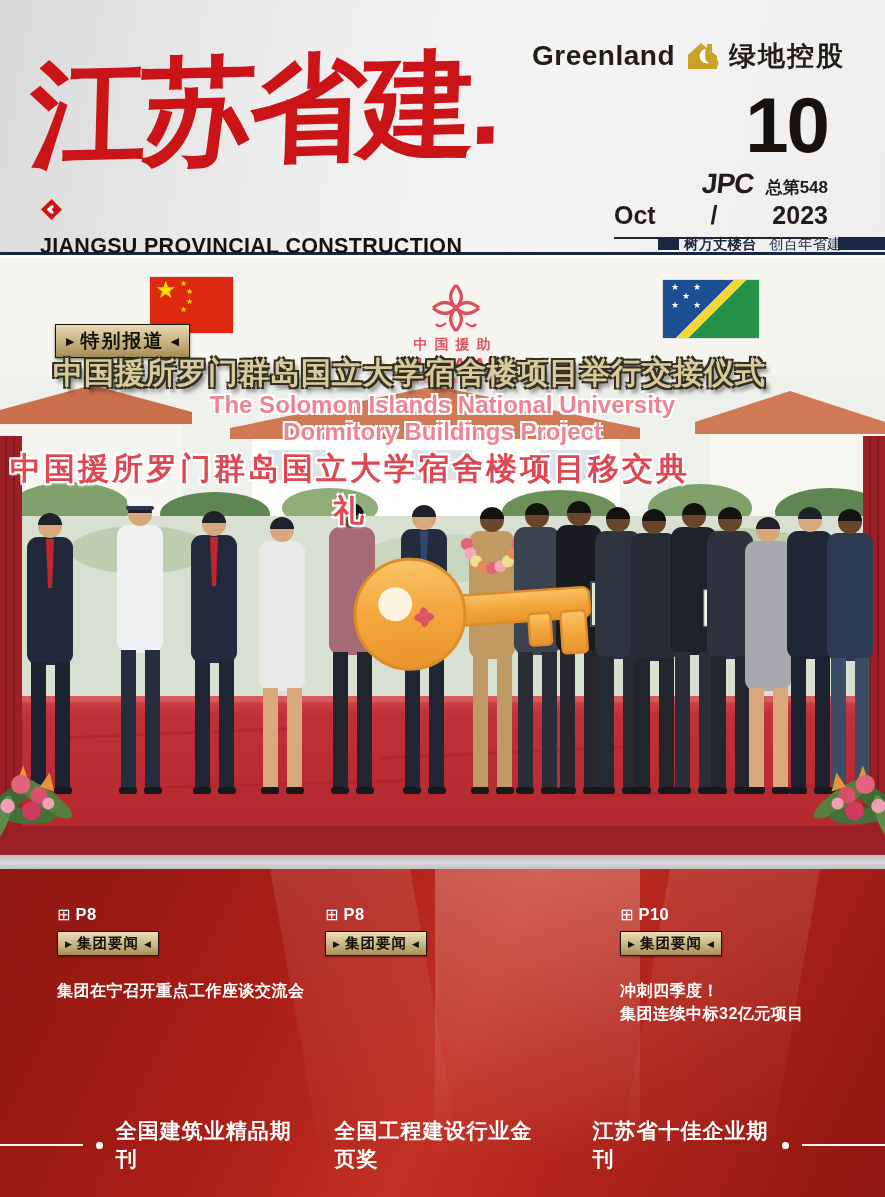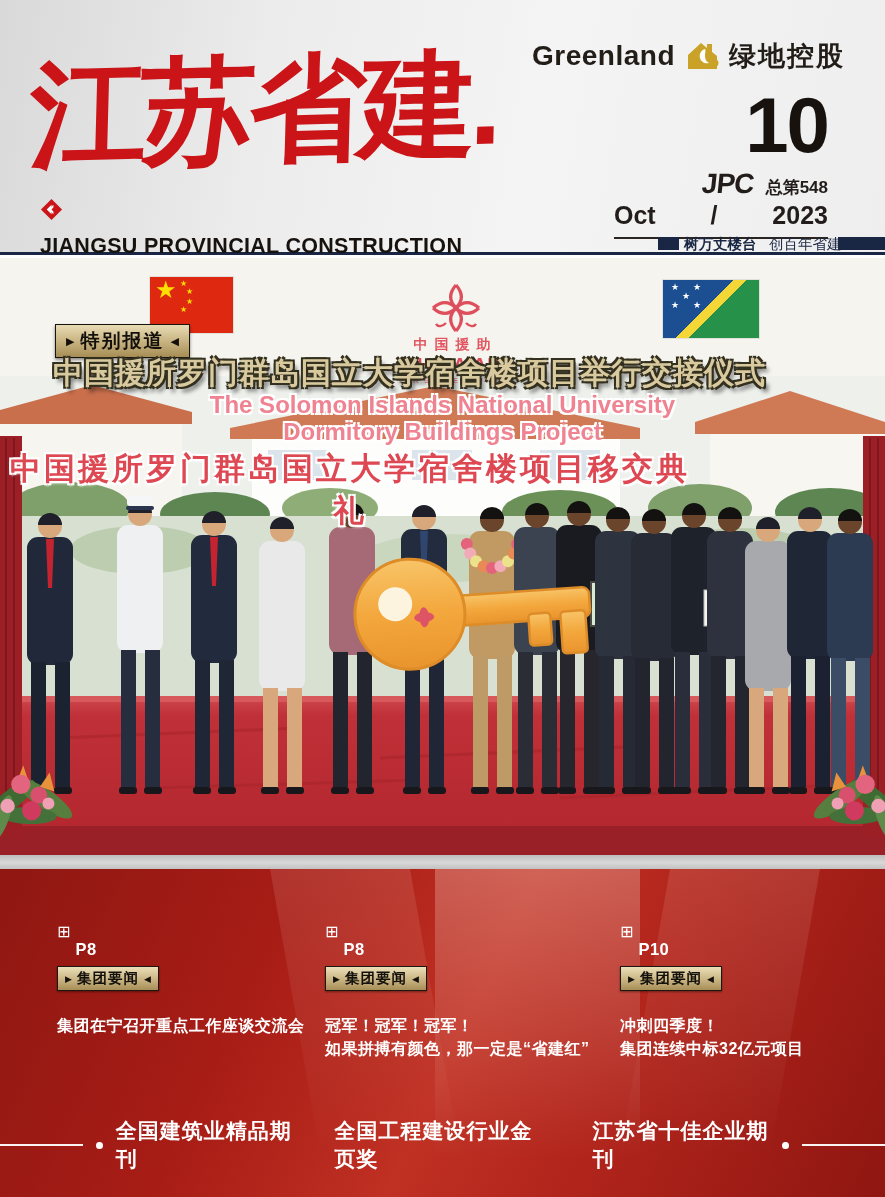--- a/index.html
+++ b/index.html
@@ -71,21 +71,21 @@
   .beam { position:absolute; top:0; height:340px; background:linear-gradient(180deg,rgba(255,230,220,.28),rgba(255,230,220,0) 85%); }
   .beam.b1 { left:435px; width:205px; }
   .beam.b2 { left:300px; width:140px; transform:skewX(10deg); opacity:.45; }
   .beam.b3 { left:640px; width:150px; transform:skewX(-10deg); opacity:.45; }
   .teaser { position:absolute; top:36px; }
   .teaser.t1 { left:57px; width:260px; }
   .teaser.t2 { left:325px; width:288px; }
   .teaser.t3 { left:620px; width:250px; }
   .t-page { display:flex; align-items:center; gap:5px; color:#fff; }
   .t-page .grid { font-size:16px; line-height:1; }
-  .t-page .pg { font-size:16.5px; font-weight:700; letter-spacing:.5px;margin-top:35px; }
+  .t-page .pg { font-size:16.5px; font-weight:700; letter-spacing:.5px; }
   .t-badge { display:inline-flex; align-items:center; gap:5px; margin-top:7px; padding:2px 7px;
     background:linear-gradient(180deg,#ead festive,#c9b583); background:linear-gradient(180deg,#ecdfb9,#c9b583 55%,#a88e57);
     border:1px solid #1c170f; box-shadow:0 1px 2px rgba(0,0,0,.4); }
   .t-badge .arr { font-size:9px; color:#14100b; }
   .t-badge .txt { font-size:14.5px; font-weight:900; color:#14100b; letter-spacing:1px; }
   .t-lines { margin-top:24px; color:#fff; font-size:16px; font-weight:600; line-height:1.42; letter-spacing:.5px; }
   .footer-awards { position:absolute; top:248px; left:0; width:885px; display:flex; align-items:center; justify-content:center; gap:13px; }
   .fline { width:92px; height:2px; background:#fff; opacity:.95; }
   .fdot { width:7px; height:7px; border-radius:50%; background:#fff; }
   .awards { display:flex; gap:42px; }
@@ -454,24 +454,20 @@
     <div class="teaser t2">
       <div class="t-page">
         <span class="grid">⊞</span>
         <span class="pg">P8</span>
       </div>
       <div class="t-badge">
         <span class="arr">▶</span>
         <span class="txt">集团要闻</span>
         <span class="arr">◀</span>
       </div>
-      <div class="t-lines">
-        <div>冠军！冠军！冠军！</div>
-        <div>如果拼搏有颜色，那一定是“省建红”</div>
-      </div>
     </div>
 
     <div class="teaser t3">
       <div class="t-page">
         <span class="grid">⊞</span>
         <span class="pg">P10</span>
       </div>
       <div class="t-badge">
         <span class="arr">▶</span>
         <span class="txt">集团要闻</span>

